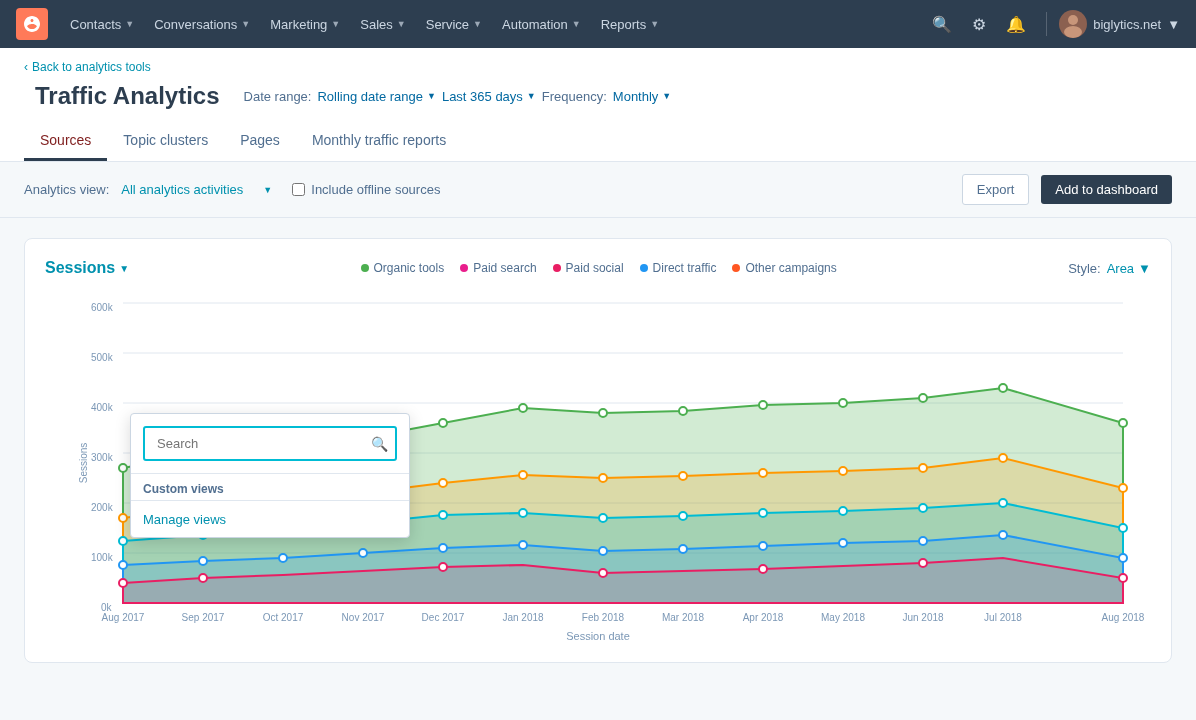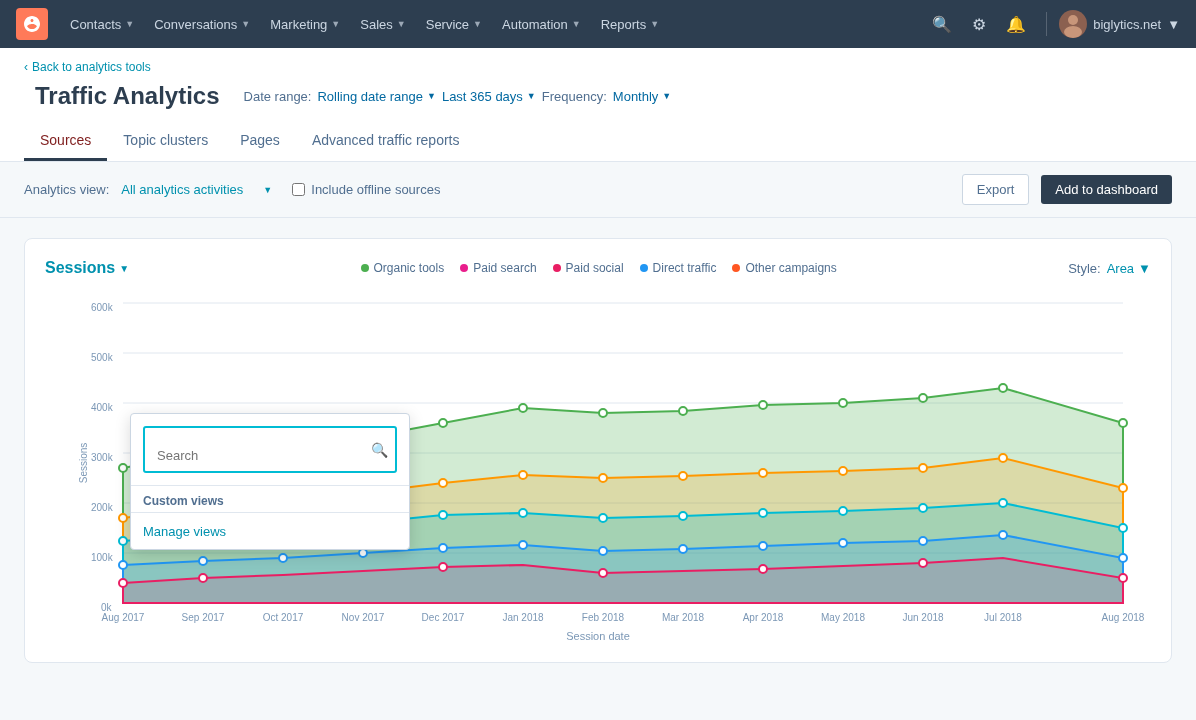--- a/index.html
+++ b/index.html
@@ -51,21 +51,21 @@
     .legend { display: flex; align-items: center; gap: 16px; flex-wrap: wrap; }
     .legend-item { display: flex; align-items: center; gap: 5px; font-size: 12px; color: #516f90; }
     .legend-dot { width: 8px; height: 8px; border-radius: 50%; }
     .style-selector { display: flex; align-items: center; gap: 6px; color: #516f90; font-size: 13px; }
     .style-dropdown { color: #0091ae; font-size: 13px; cursor: pointer; display: flex; align-items: center; gap: 4px; }
 
     
     .dropdown-overlay { position: absolute; top: 195px; left: 130px; width: 280px; background: white; border: 1px solid #cbd6e2; border-radius: 4px; box-shadow: 0 4px 16px rgba(0,0,0,0.15); z-index: 100; }
     .search-box { padding: 12px; border-bottom: 1px solid #e0e7ef; }
     .search-input-wrapper { position: relative; }
-    .search-input { width: 100%; padding: 20px 36px 8px 12px; border: 2px solid #00bcd4; border-radius: 3px; font-size: 13px; outline: none; color: #33475b; }
+    .search-input { width: 100%; padding: 8px 36px 8px 12px; border: 2px solid #00bcd4; border-radius: 3px; font-size: 13px; outline: none; color: #33475b; }
     .search-icon-btn { position: absolute; right: 8px; top: 50%; transform: translateY(-50%); background: none; border: none; cursor: pointer; color: #0091ae; font-size: 14px; }
     .dropdown-section-label { padding: 8px 12px 4px; font-size: 12px; font-weight: 600; color: #516f90; text-transform: none; }
     .dropdown-items { max-height: 220px; overflow-y: auto; }
     .dropdown-item { padding: 10px 12px; cursor: pointer; border-left: 3px solid transparent; }
     .dropdown-item.selected { background: #e8f5ff; border-left-color: #0091ae; }
     .dropdown-item-title { font-size: 13px; color: #33475b; font-weight: 500; }
     .dropdown-item-sub { font-size: 11px; color: #0091ae; margin-top: 2px; }
     .dropdown-footer { padding: 10px 12px; border-top: 1px solid #e0e7ef; }
     .manage-views { color: #0091ae; font-size: 13px; cursor: pointer; font-weight: 500; }
 
@@ -150,21 +150,21 @@
       <div class="filter-dropdown">
         <span>Monthly</span>
         <span class="chevron">▼</span>
       </div>
     </div>
   </div>
   <div class="tabs" id="tabs-container">
       <div class="tab active">Sources</div>
       <div class="tab">Topic clusters</div>
       <div class="tab">Pages</div>
-      <div class="tab">Advanced traffic reports</div>
+      <div class="tab">Monthly traffic reports</div>
     </div>
 </div>
 
 <div class="toolbar">
   <span class="toolbar-label">Analytics view:</span>
   <div class="analytics-view-btn">
     <span>All analytics activities</span>
     <span class="chevron">▼</span>
   </div>
   <div class="checkbox-group">

